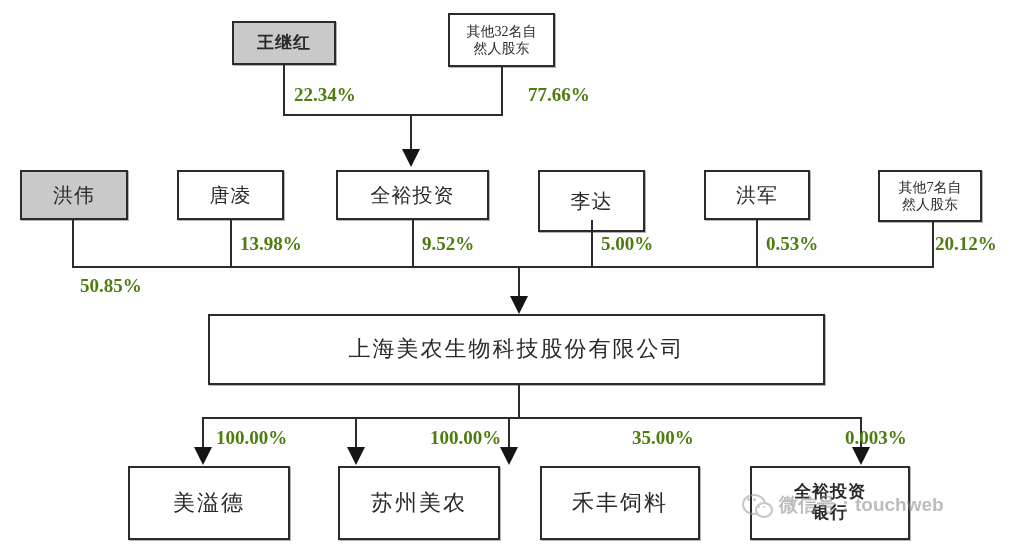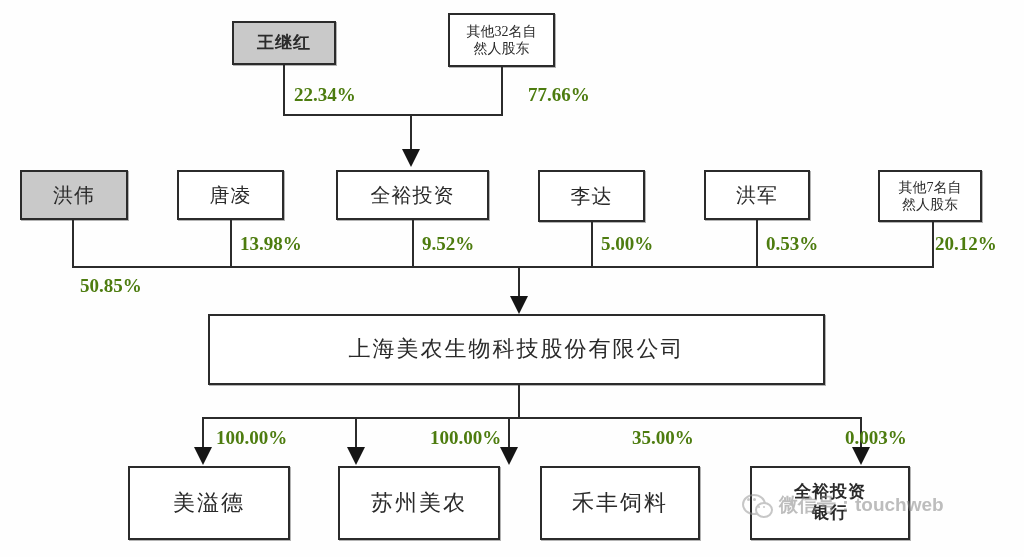--- a/index.html
+++ b/index.html
@@ -137,21 +137,21 @@
   </div>
 
   <div class="box" style="left:177px; top:170px; width:107px; height:50px;">
     <span class="lbl name-md">唐凌</span>
   </div>
 
   <div class="box" style="left:336px; top:170px; width:153px; height:50px;">
     <span class="lbl name-md">全裕投资</span>
   </div>
 
-  <div class="box" style="left:538px; top:170px; width:107px; height:52px;">
+  <div class="box" style="left:538px; top:170px; width:107px; height:62px;">
     <span class="lbl name-md">李达</span>
   </div>
 
   <div class="box" style="left:704px; top:170px; width:106px; height:50px;">
     <span class="lbl name-md">洪军</span>
   </div>
 
   <div class="box" style="left:878px; top:170px; width:104px; height:52px;">
     <span class="lbl name-sm">其他7名自
 然人股东</span>

